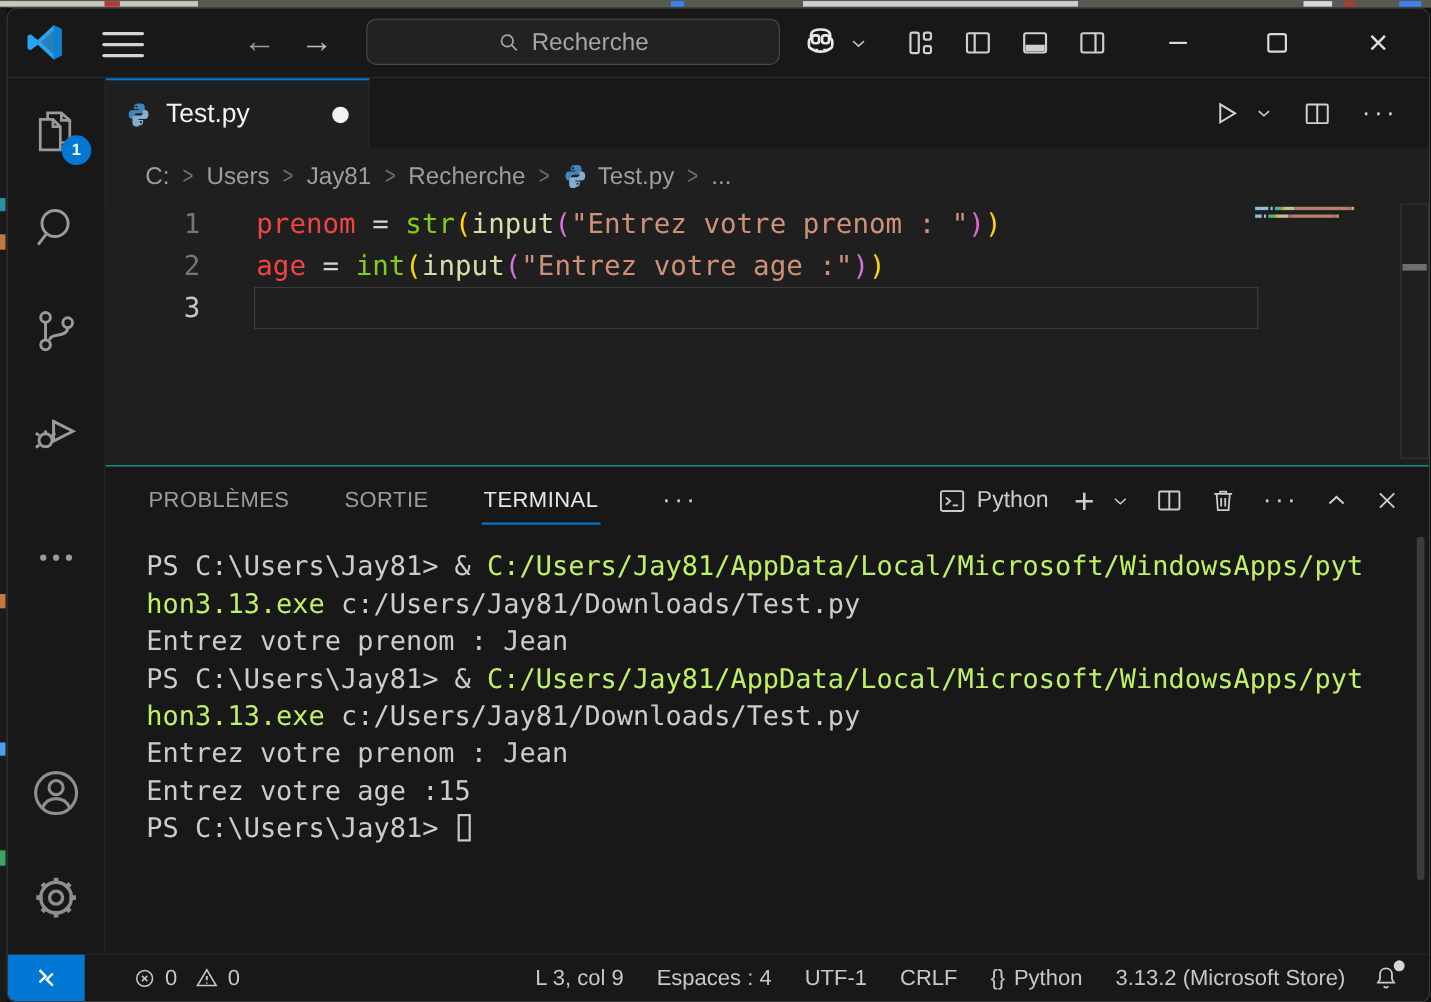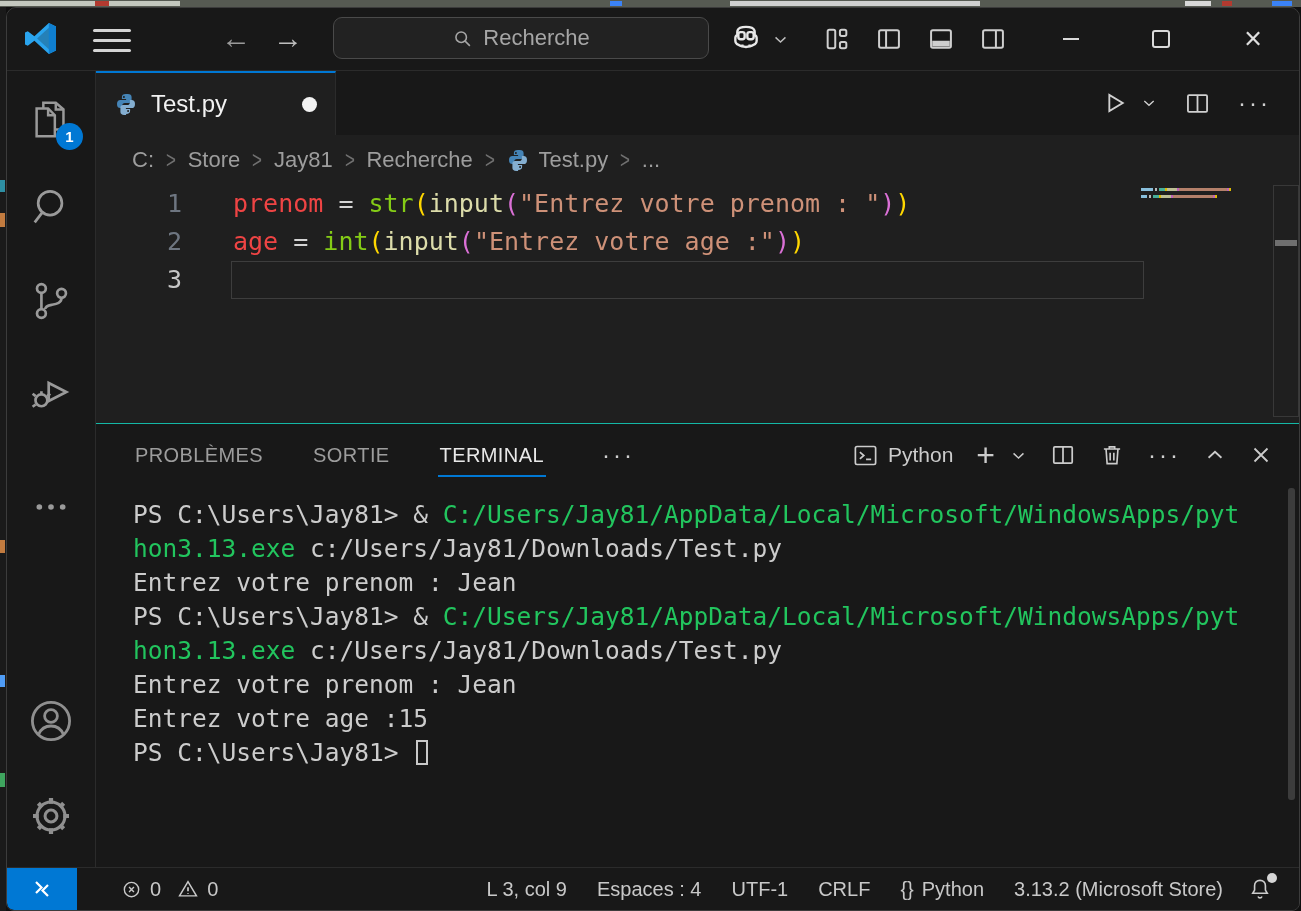--- a/index.html
+++ b/index.html
@@ -86,21 +86,21 @@
              align-items:center;font-size:20px;color:#c8c8c8;}
   .remote-chip{width:70px;height:100%;background:var(--accent,#0078d4);display:flex;align-items:center;
                justify-content:center;border-radius:0 0 0 7px;}
   .problems{margin-left:44px;display:flex;align-items:center;gap:8px;}
   .sb-right{margin-left:auto;display:flex;align-items:center;gap:30px;margin-right:24px;}
   .sb-item{display:flex;align-items:center;gap:8px;white-space:nowrap;}
   .braces{font-size:20px;color:#c8c8c8;}
   .bell-wrap{position:relative;}
   .bell-dot{position:absolute;right:-4px;top:-3px;width:10px;height:10px;border-radius:50%;background:#d6d6d6;}
 </style>
-<style>.tk-variable{color:#ef4444}.tk-plain{color:#d4d4d4}.tk-operator{color:#d4d4d4}.tk-type{color:#84cc16}.tk-function{color:#dcdcaa}.tk-string{color:#ce9178}.tk-bracket1{color:#ffd700}.tk-bracket2{color:#da70d6}.tm-fg{color:#cccccc}.tm-yellow{color:#22c55e}</style></head>
+<style>.tk-variable{color:#ef4444}.tk-plain{color:#d4d4d4}.tk-operator{color:#d4d4d4}.tk-type{color:#84cc16}.tk-function{color:#dcdcaa}.tk-string{color:#ce9178}.tk-bracket1{color:#ffd700}.tk-bracket2{color:#da70d6}.tm-fg{color:#cccccc}.tm-yellow{color:#bef264}</style></head>
 <body>
 
 <div class="top-strip">
   <i style="left:0;width:180px;background:#c4c8bf"></i>
   <i style="left:95px;width:14px;background:#b23a30"></i>
   <i style="left:610px;width:12px;background:#3b82f6"></i>
   <i style="left:730px;width:250px;background:#cfcfcf"></i>
   <i style="left:1185px;width:26px;background:#d8d8d8"></i>
   <i style="left:1222px;width:10px;background:#b23a30"></i>
   <i style="left:1272px;width:20px;background:#3b82f6"></i>
@@ -265,21 +265,21 @@
           <span class="more-glyph">···</span>
         </div>
       </div>
 
       <div class="breadcrumb" id="breadcrumb">
           <span class="crumb">
             <span>C:</span>
           </span>
           <span class="crumb-sep">&gt;</span>
           <span class="crumb">
-            <span>Store</span>
+            <span>Users</span>
           </span>
           <span class="crumb-sep">&gt;</span>
           <span class="crumb">
             <span>Jay81</span>
           </span>
           <span class="crumb-sep">&gt;</span>
           <span class="crumb">
             <span>Recherche</span>
           </span>
           <span class="crumb-sep">&gt;</span>

